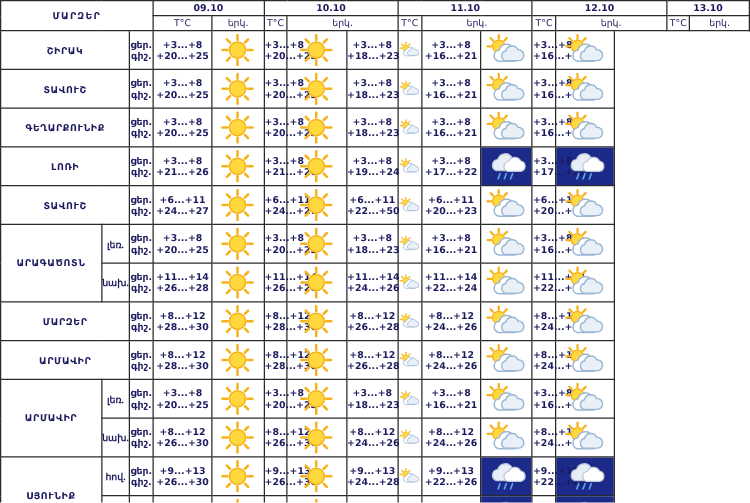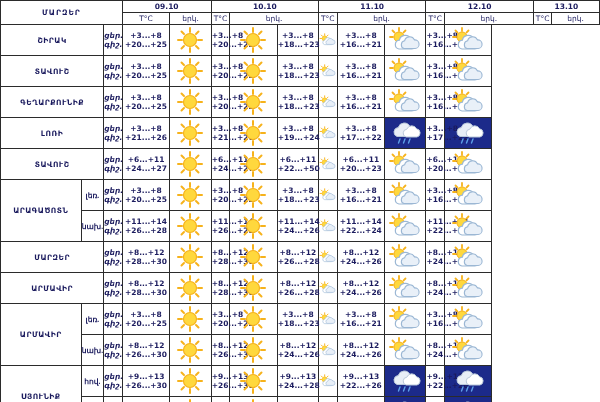--- a/index.html
+++ b/index.html
@@ -66,21 +66,21 @@
     white-space:nowrap;
     font-weight:bold;
   }
   .tcell .ln{display:block;}
   .tprefix{
     font-size:6px;
     line-height:1.25;
     color:#1b1b5e;
     font-weight:bold;
   }
-  .tprefix .ln{display:block;font-style:italic;}
+  .tprefix .ln{display:block;}
   .icon-cell{
     width:46px;
     height:100%;
     padding:0;
   }
   .icon-box{
     width:100%;
     height:100%;
     display:flex;
     align-items:center;

